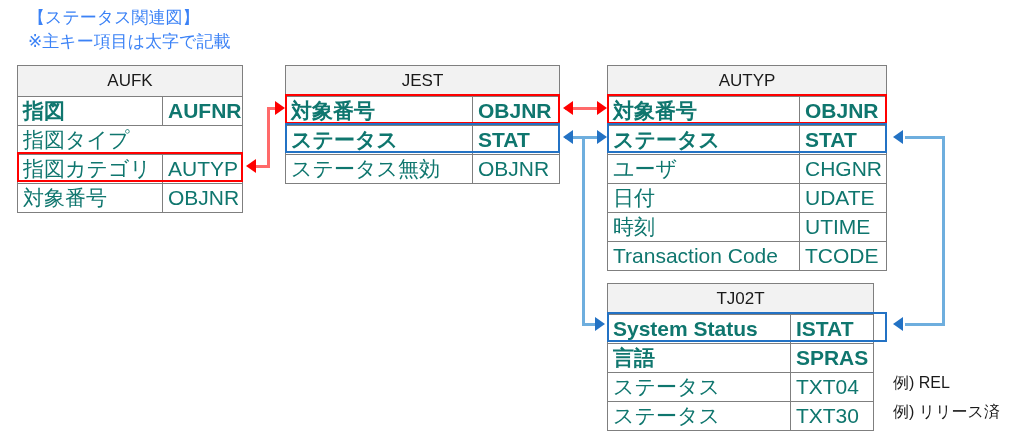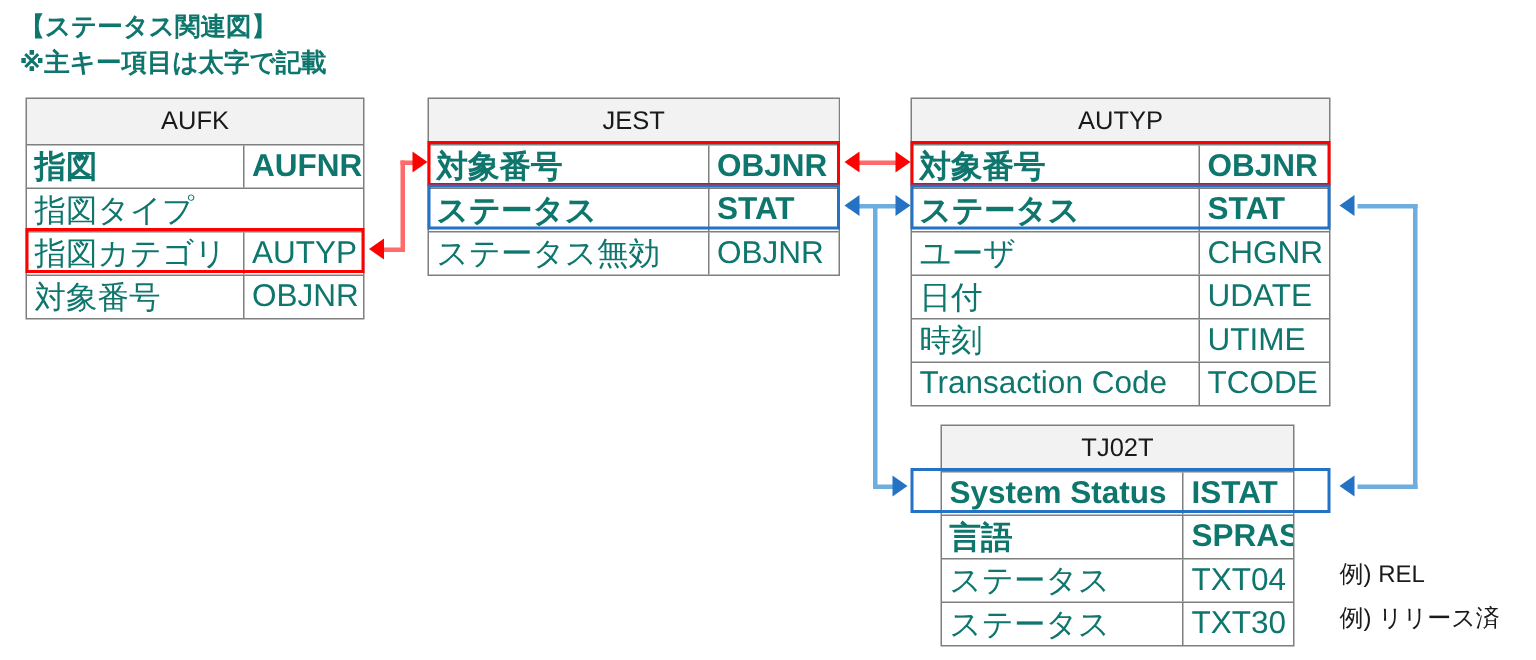--- a/index.html
+++ b/index.html
@@ -5,21 +5,21 @@
   html,body{margin:0;padding:0;}
   body{
     width:1024px;height:440px;
     background:#ffffff;
     font-family:"Liberation Sans","DejaVu Sans",sans-serif;
     overflow:hidden;
   }
   #stage{position:relative;width:1024px;height:440px;}
 
   
-  .hdr{position:absolute;left:13px;color:#0f766e;white-space:nowrap;font-weight:bold;}
+  .hdr{position:absolute;left:28px;color:#3b82f6;white-space:nowrap;}
   #diagram-title{top:6px;font-size:17px;}
   #diagram-note{top:30px;font-size:17px;}
 
   
   .tbl{position:absolute;box-sizing:border-box;border:1px solid #7f7f7f;background:#fff;}
   .trow{display:flex;box-sizing:border-box;height:29px;border-top:1px solid #7f7f7f;position:relative;}
   .trow:first-child{border-top:none;}
   .tcap{
     display:flex;align-items:center;justify-content:center;
     height:30px;background:#f2f2f2;box-sizing:border-box;
@@ -119,21 +119,21 @@
       <div class="c2" style="width:87px">UTIME</div>
     </div>
     <div class="trow">
       <div class="c1" style="width:191px">Transaction Code</div>
       <div class="c2" style="width:87px">TCODE</div>
     </div>
   </div>
   <div class="hl hl-red" style="left:607px;top:94px;width:280px;height:30px;"></div>
   <div class="hl hl-blue" style="left:607px;top:123px;width:280px;height:30px;"></div>
 
-  <div class="tbl" style="left:627px;top:283px;width:236px;">
+  <div class="tbl" style="left:607px;top:283px;width:267px;">
     <div class="tcap">TJ02T</div>
     <div class="trow bold">
       <div class="c1" style="width:191px">System Status</div>
       <div class="c2" style="width:87px">ISTAT</div>
     </div>
     <div class="trow bold">
       <div class="c1" style="width:191px">言語</div>
       <div class="c2" style="width:87px">SPRAS</div>
     </div>
     <div class="trow">

